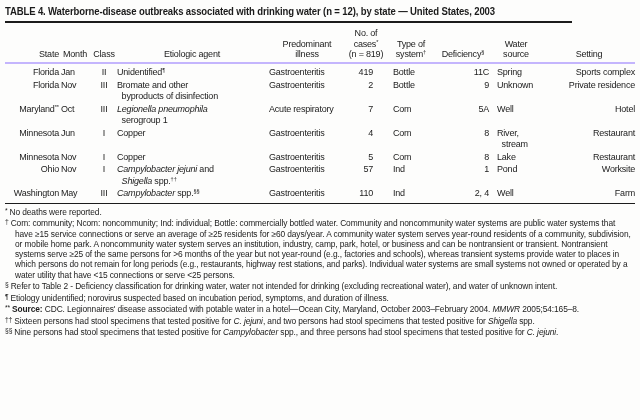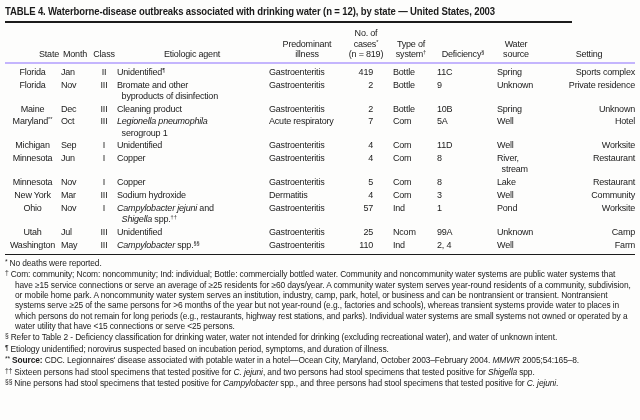--- a/index.html
+++ b/index.html
@@ -37,28 +37,28 @@
     padding: 5px 0 2px 0;
     border-bottom: 2px solid #c4b5fd;
   }
   thead th.col-state { text-align: right; padding-left: 1px; }
   tbody td {
     vertical-align: top; white-space: pre-line;
     line-height: 11.2px; padding: 0.8px 0;
   }
   tbody tr:first-child td { padding-top: 3px; }
   tbody tr:last-child td { padding-bottom: 3px; border-bottom: 1.5px solid #1c1c1c; }
-  td.col-state   { text-align: center; padding-left: 1px; }
+  td.col-state   { text-align: right; padding-left: 1px; }
   td.col-month   { text-align: left; padding-left: 2px; }
   td.col-class   { text-align: center; }
   td.col-agent   { text-align: left; }
   td.col-illness { text-align: left; padding-left: 2px; }
   td.col-cases   { text-align: right; padding-right: 12px; }
   td.col-system  { text-align: left; padding-left: 8px; }
-  td.col-deficiency { text-align: left; }
+  td.col-deficiency { text-align: right; }
   td.col-source  { text-align: left; padding-left: 8px; }
   td.col-setting { text-align: right; padding-left: 2px; }
   sup { font-size: 0.62em; vertical-align: 0.5em; line-height: 0; letter-spacing: 0; }
   .footnotes {
     margin-top: 2px; font-size: 8.4px; line-height: 10.3px;
     letter-spacing: -0.1px;
   }
   .fn { padding-left: 10px; text-indent: -10px; }
   .fm { font-size: 0.8em; vertical-align: 0.33em; padding-right: 2px; }
   i { }
@@ -122,57 +122,33 @@
           <td class="col-agent">Bromate and other
 &nbsp;&nbsp;byproducts of disinfection</td>
           <td class="col-illness">Gastroenteritis</td>
           <td class="col-cases">2</td>
           <td class="col-system">Bottle</td>
           <td class="col-deficiency">9</td>
           <td class="col-source">Unknown</td>
           <td class="col-setting">Private residence</td>
         </tr>
         <tr>
-          <td class="col-state">Maine</td>
-          <td class="col-month">Dec</td>
-          <td class="col-class">III</td>
-          <td class="col-agent">Cleaning product</td>
-          <td class="col-illness">Gastroenteritis</td>
-          <td class="col-cases">2</td>
-          <td class="col-system">Bottle</td>
-          <td class="col-deficiency">10B</td>
-          <td class="col-source">Spring</td>
-          <td class="col-setting">Unknown</td>
-        </tr>
-        <tr>
           <td class="col-state">Maryland<sup>**</sup></td>
           <td class="col-month">Oct</td>
           <td class="col-class">III</td>
           <td class="col-agent"><i>Legionella pneumophila</i>
 &nbsp;&nbsp;serogroup 1</td>
           <td class="col-illness">Acute respiratory</td>
           <td class="col-cases">7</td>
           <td class="col-system">Com</td>
           <td class="col-deficiency">5A</td>
           <td class="col-source">Well</td>
           <td class="col-setting">Hotel</td>
         </tr>
         <tr>
-          <td class="col-state">Michigan</td>
-          <td class="col-month">Sep</td>
-          <td class="col-class">I</td>
-          <td class="col-agent">Unidentified</td>
-          <td class="col-illness">Gastroenteritis</td>
-          <td class="col-cases">4</td>
-          <td class="col-system">Com</td>
-          <td class="col-deficiency">11D</td>
-          <td class="col-source">Well</td>
-          <td class="col-setting">Worksite</td>
-        </tr>
-        <tr>
           <td class="col-state">Minnesota</td>
           <td class="col-month">Jun</td>
           <td class="col-class">I</td>
           <td class="col-agent">Copper</td>
           <td class="col-illness">Gastroenteritis</td>
           <td class="col-cases">4</td>
           <td class="col-system">Com</td>
           <td class="col-deficiency">8</td>
           <td class="col-source">River,
 &nbsp;&nbsp;stream</td>
@@ -184,55 +160,31 @@
           <td class="col-class">I</td>
           <td class="col-agent">Copper</td>
           <td class="col-illness">Gastroenteritis</td>
           <td class="col-cases">5</td>
           <td class="col-system">Com</td>
           <td class="col-deficiency">8</td>
           <td class="col-source">Lake</td>
           <td class="col-setting">Restaurant</td>
         </tr>
         <tr>
-          <td class="col-state">New York</td>
-          <td class="col-month">Mar</td>
-          <td class="col-class">III</td>
-          <td class="col-agent">Sodium hydroxide</td>
-          <td class="col-illness">Dermatitis</td>
-          <td class="col-cases">4</td>
-          <td class="col-system">Com</td>
-          <td class="col-deficiency">3</td>
-          <td class="col-source">Well</td>
-          <td class="col-setting">Community</td>
-        </tr>
-        <tr>
           <td class="col-state">Ohio</td>
           <td class="col-month">Nov</td>
           <td class="col-class">I</td>
           <td class="col-agent"><i>Campylobacter jejuni</i> and
 &nbsp;&nbsp;<i>Shigella</i> spp.<sup>††</sup></td>
           <td class="col-illness">Gastroenteritis</td>
           <td class="col-cases">57</td>
           <td class="col-system">Ind</td>
           <td class="col-deficiency">1</td>
           <td class="col-source">Pond</td>
           <td class="col-setting">Worksite</td>
-        </tr>
-        <tr>
-          <td class="col-state">Utah</td>
-          <td class="col-month">Jul</td>
-          <td class="col-class">III</td>
-          <td class="col-agent">Unidentified</td>
-          <td class="col-illness">Gastroenteritis</td>
-          <td class="col-cases">25</td>
-          <td class="col-system">Ncom</td>
-          <td class="col-deficiency">99A</td>
-          <td class="col-source">Unknown</td>
-          <td class="col-setting">Camp</td>
         </tr>
         <tr>
           <td class="col-state">Washington</td>
           <td class="col-month">May</td>
           <td class="col-class">III</td>
           <td class="col-agent"><i>Campylobacter</i> spp.<sup>§§</sup></td>
           <td class="col-illness">Gastroenteritis</td>
           <td class="col-cases">110</td>
           <td class="col-system">Ind</td>
           <td class="col-deficiency">2, 4</td>

